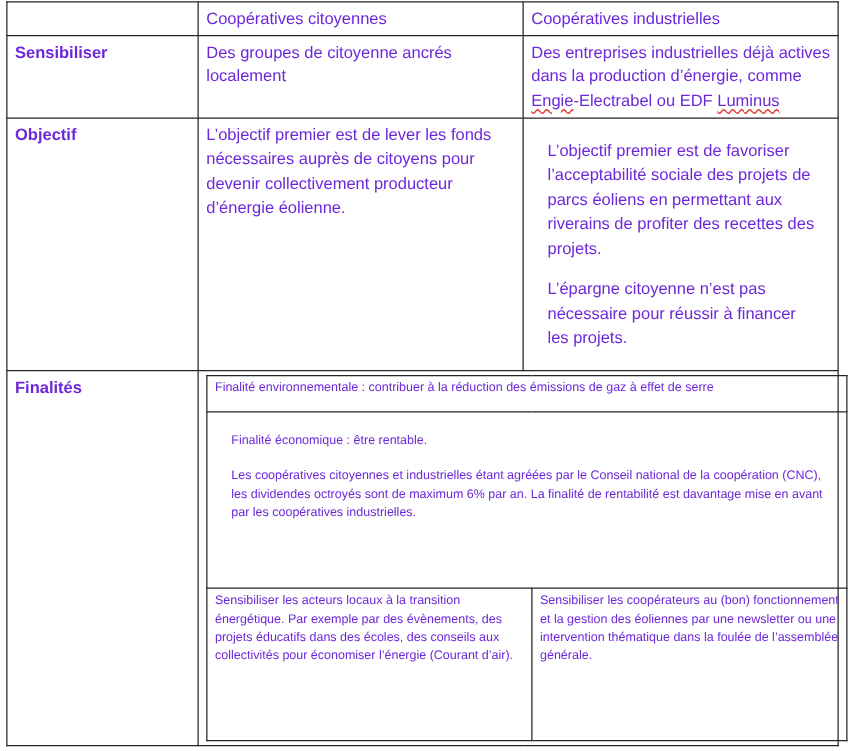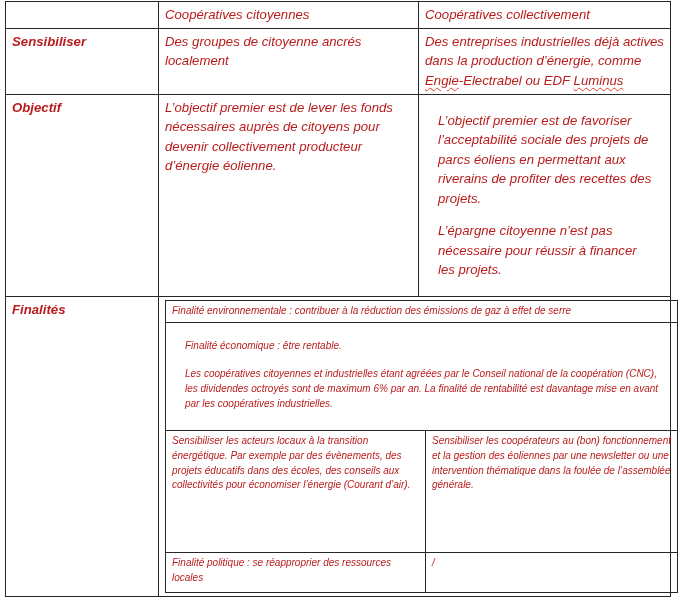--- a/index.html
+++ b/index.html
@@ -30,24 +30,23 @@
     width: 665px;
     height: 596px;
   }
 
   table.doc-table td {
     border: 1px solid #262626;
     vertical-align: top;
     padding: 3px 5px 3px 6px;
     font-size: 13.2px;
     line-height: 1.48;
-    color: #b91c1c;
+    color: #6d28d9;
     box-sizing: border-box;
     word-wrap: break-word;
-    font-style: italic;
   }
 
   
   col.c-label { width: 153px; }
   col.c-cit   { width: 260px; }
   col.c-ind   { width: 252px; }
 
   td.label-cell {
     font-weight: bold;
     font-size: 13.2px;
@@ -104,21 +103,21 @@
     <colgroup>
       <col class="c-label">
       <col class="c-cit">
       <col class="c-ind">
     </colgroup>
     <tbody>
 
       <tr>
         <td class="empty-cell"></td>
         <td class="header-cell">Coopératives citoyennes</td>
-        <td class="header-cell">Coopératives collectivement</td>
+        <td class="header-cell">Coopératives industrielles</td>
       </tr>
 
       <tr>
         <td class="label-cell">Sensibiliser</td>
         <td>Des groupes de citoyenne ancrés localement</td>
         <td>
           <span>Des entreprises industrielles déjà actives dans la production d’énergie, comme </span><span class="misspelled">Engie</span><span>-Electrabel ou EDF </span><span class="misspelled">Luminus</span>
         </td>
       </tr>
 
@@ -146,24 +145,20 @@
               <tr>
                 <td colspan="2">
                   <p class="para">Finalité économique : être rentable.</p>
                   <p class="para">Les coopératives citoyennes et industrielles étant agréées par le Conseil national de la coopération (CNC), les dividendes octroyés sont de maximum 6% par an. La finalité de rentabilité  est davantage mise en avant par les coopératives industrielles.</p>
                 </td>
               </tr>
               <tr style="height:122px;">
                 <td>Sensibiliser les acteurs locaux à la transition énergétique. Par exemple par des évènements, des projets éducatifs dans des écoles, des conseils aux collectivités pour économiser l’énergie (Courant d’air).</td>
                 <td>Sensibiliser les coopérateurs au (bon) fonctionnement et la gestion des éoliennes par une newsletter ou une intervention thématique dans la foulée de l’assemblée générale.</td>
               </tr>
-              <tr style="height:40px;">
-                <td>Finalité politique : se réapproprier des ressources locales</td>
-                <td>/</td>
-              </tr>
             </tbody>
           </table>
         </td>
       </tr>
 
     </tbody>
   </table>
 </div>
 
 </body></html>

